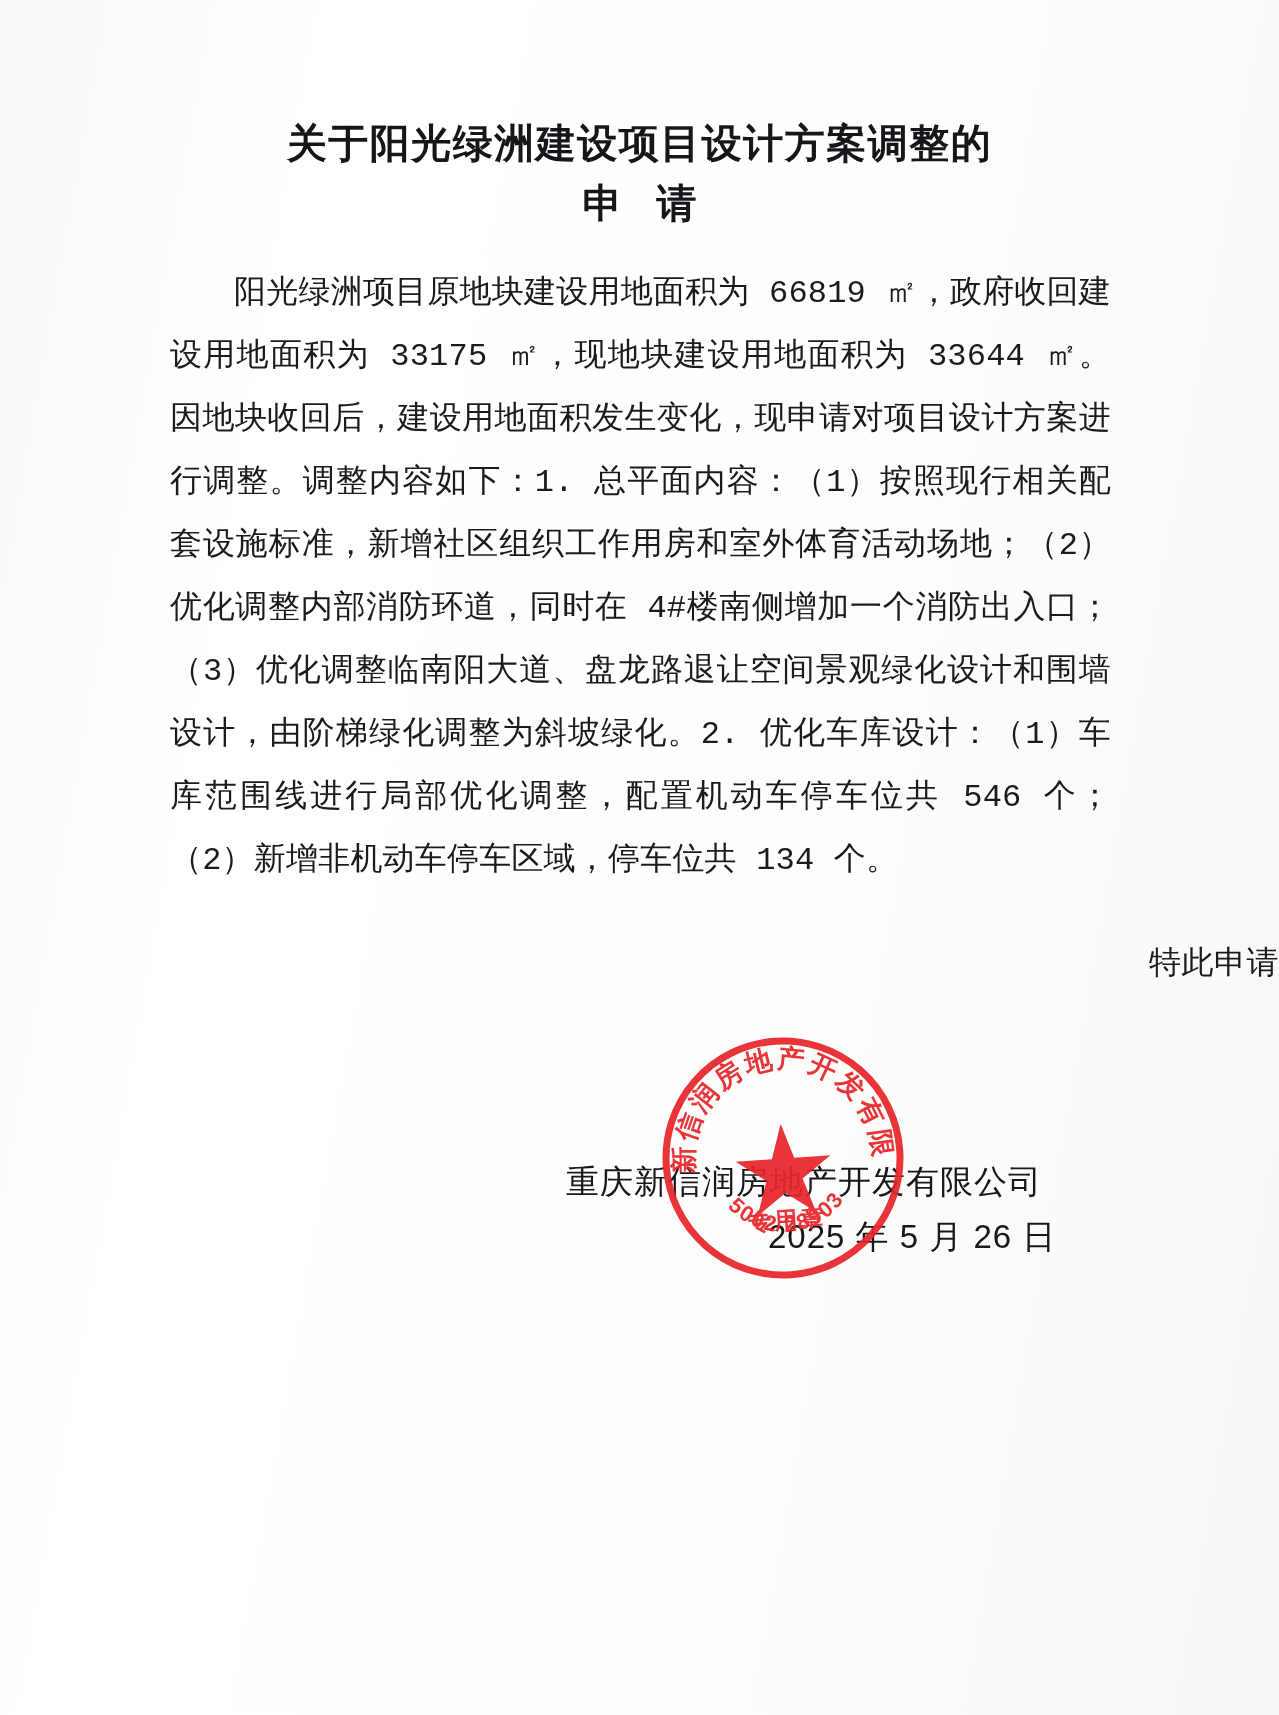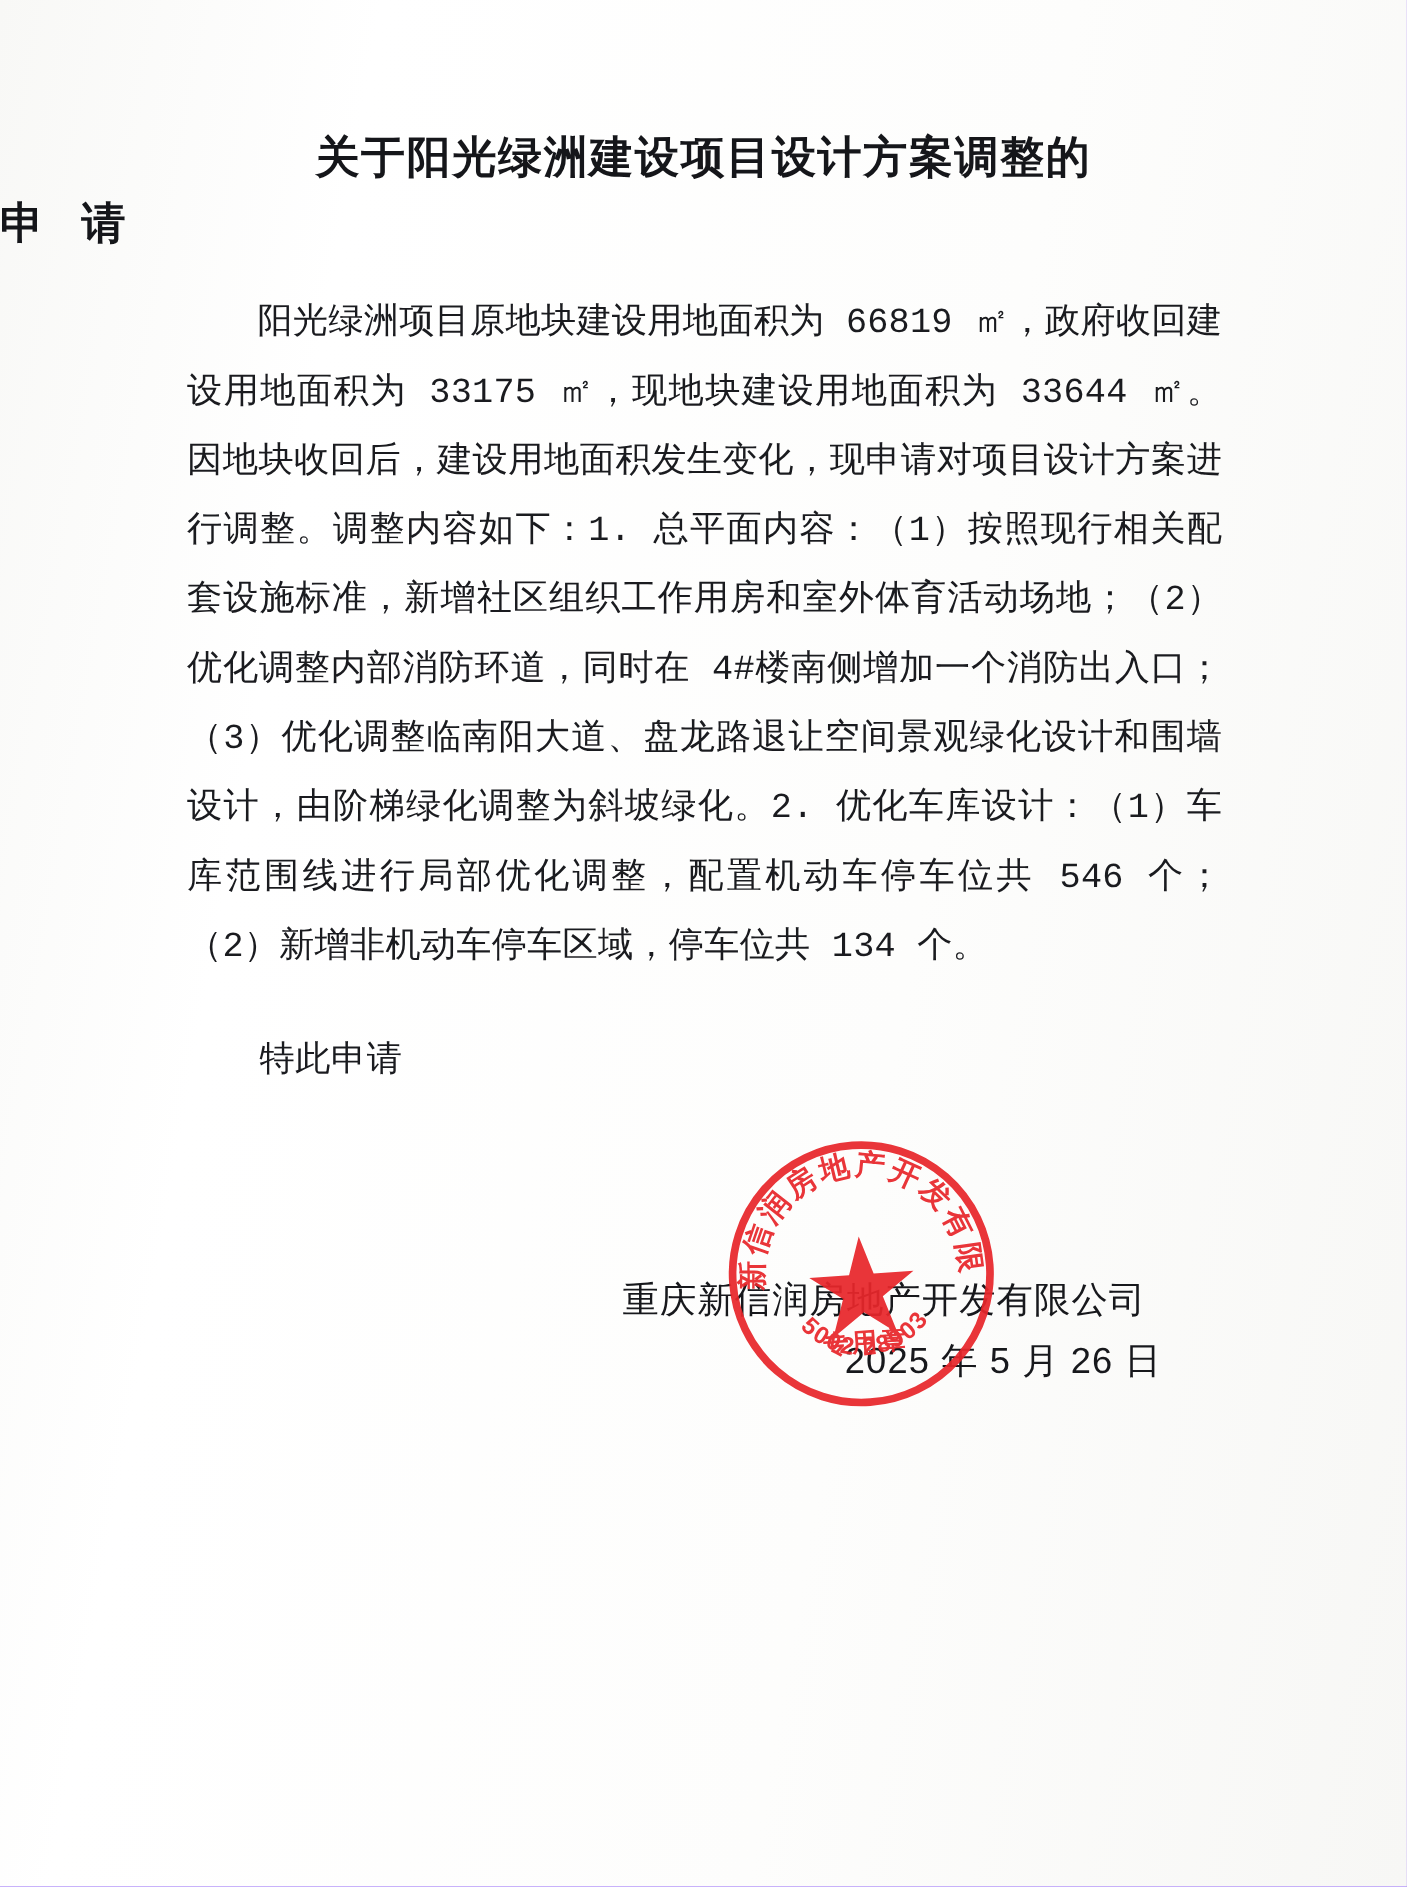--- a/index.html
+++ b/index.html
@@ -10,21 +10,21 @@
     width: 1279px;
     height: 1715px;
     background: #ffffff;
     font-family: "Liberation Serif", "DejaVu Serif", serif;
     overflow: hidden;
   }
   .page {
     position: relative;
     width: 1279px;
     height: 1715px;
-    background: #8b5cf6;
+    background: #fdba74;
     box-sizing: border-box;
     padding: 0;
   }
   
   .paper-tone {
     position: absolute;
     inset: 0;
     background:
       linear-gradient(100deg, rgba(248,248,246,1) 0%, rgba(255,255,255,1) 22%, rgba(253,253,252,1) 62%, rgba(247,247,245,1) 100%);
     pointer-events: none;
@@ -38,21 +38,21 @@
     text-align: center;
     font-family: "Liberation Sans", "DejaVu Sans", sans-serif;
     font-weight: 700;
     font-size: 40px;
     line-height: 62px;
     color: #15161a;
     letter-spacing: 1.5px;
     padding-top: 112px;
   }
   .doc-title-line2 {
-    text-align: left;
+    text-align: center;
     font-family: "Liberation Sans", "DejaVu Sans", sans-serif;
     font-weight: 700;
     font-size: 40px;
     line-height: 58px;
     color: #15161a;
     letter-spacing: 1.5px;
   }
   .gap-wide { letter-spacing: 0; }
   .gap-wide .sp { display: inline-block; width: 34px; }
 
@@ -81,20 +81,21 @@
     text-indent: 64px;
   }
 
   .closing {
     margin: 44px 0 0 236px;
     font-family: "Liberation Sans", "DejaVu Sans", sans-serif;
     font-size: 32px;
     line-height: 52px;
     color: #1a1b1f;
     letter-spacing: 0.5px;
+    text-align: right;
   }
 
   .signature-area {
     position: relative;
     margin-top: 150px;
     height: 320px;
   }
   .sign-company {
     position: absolute;
     left: 566px;

